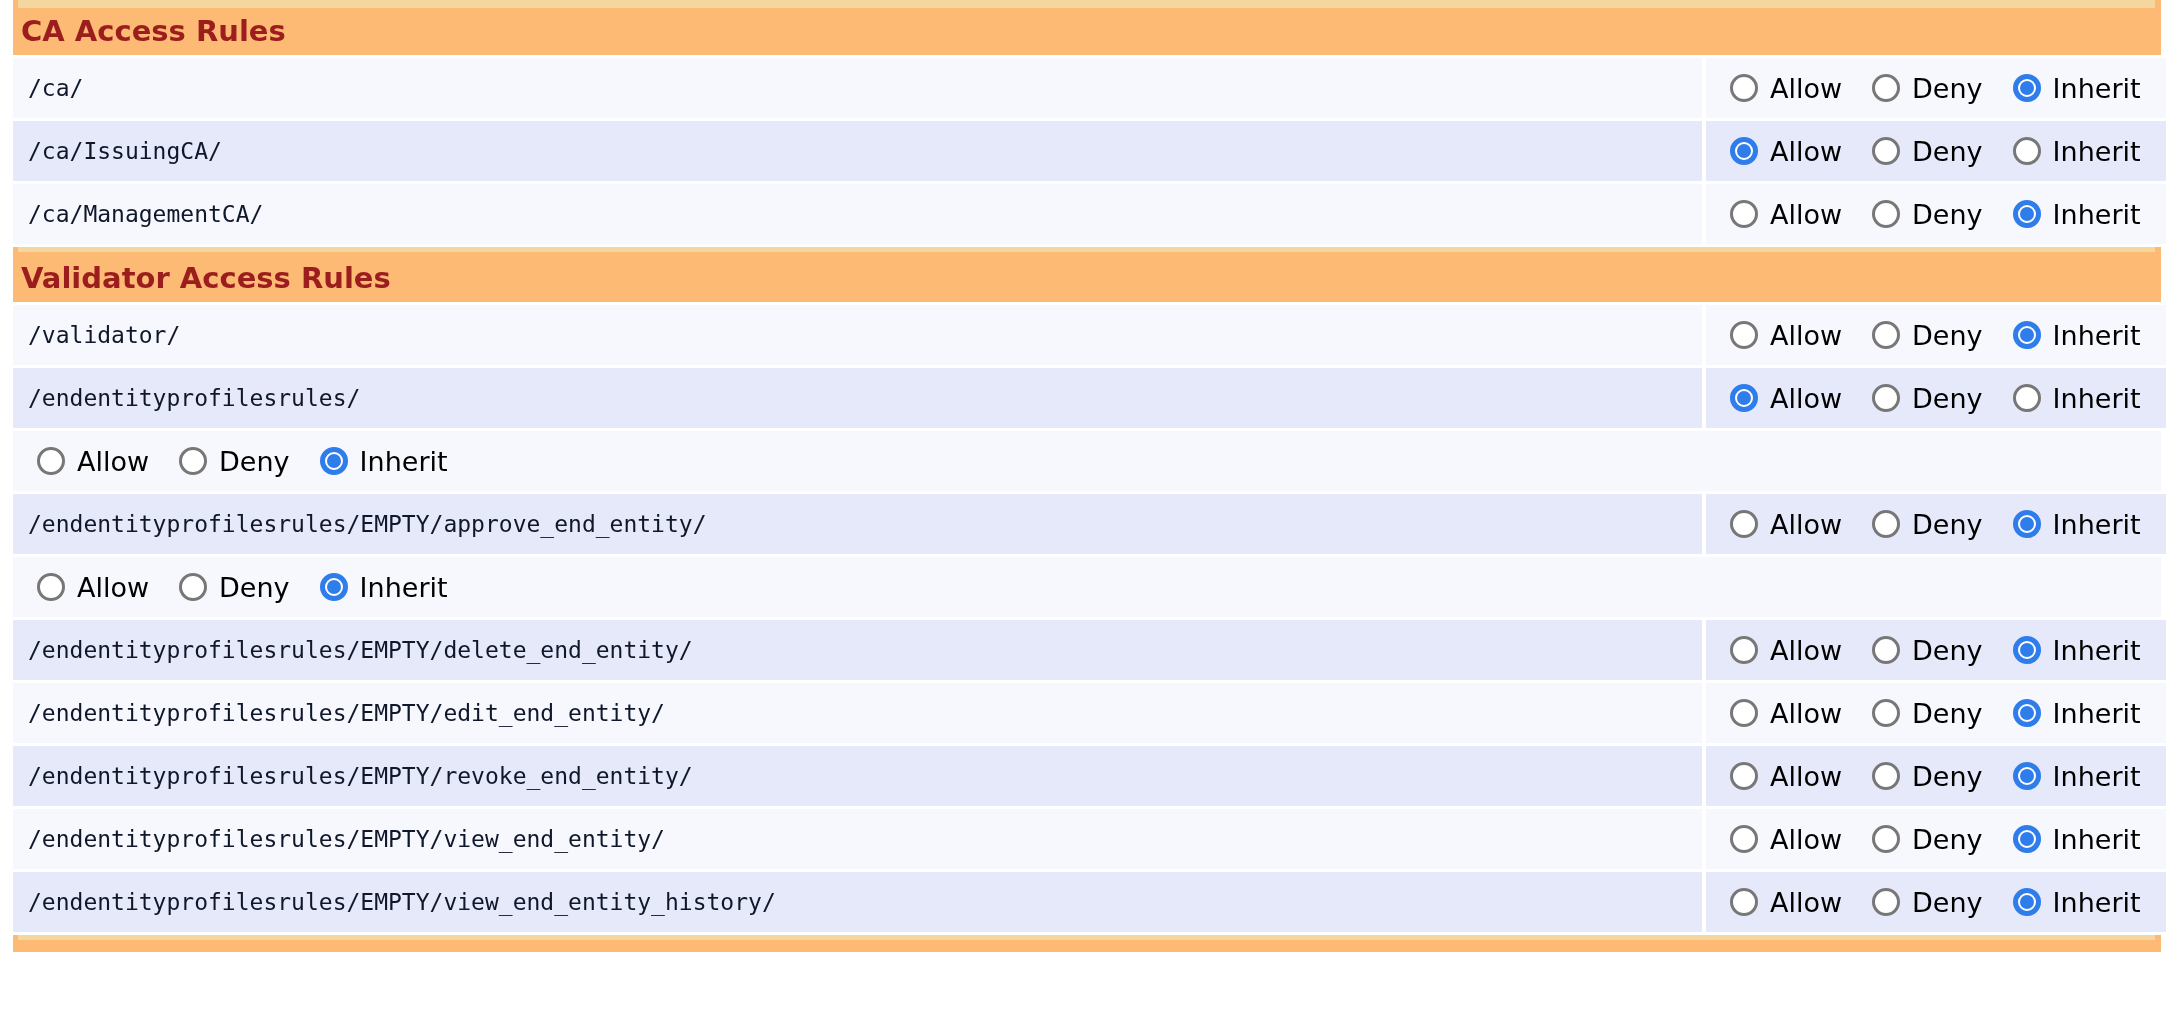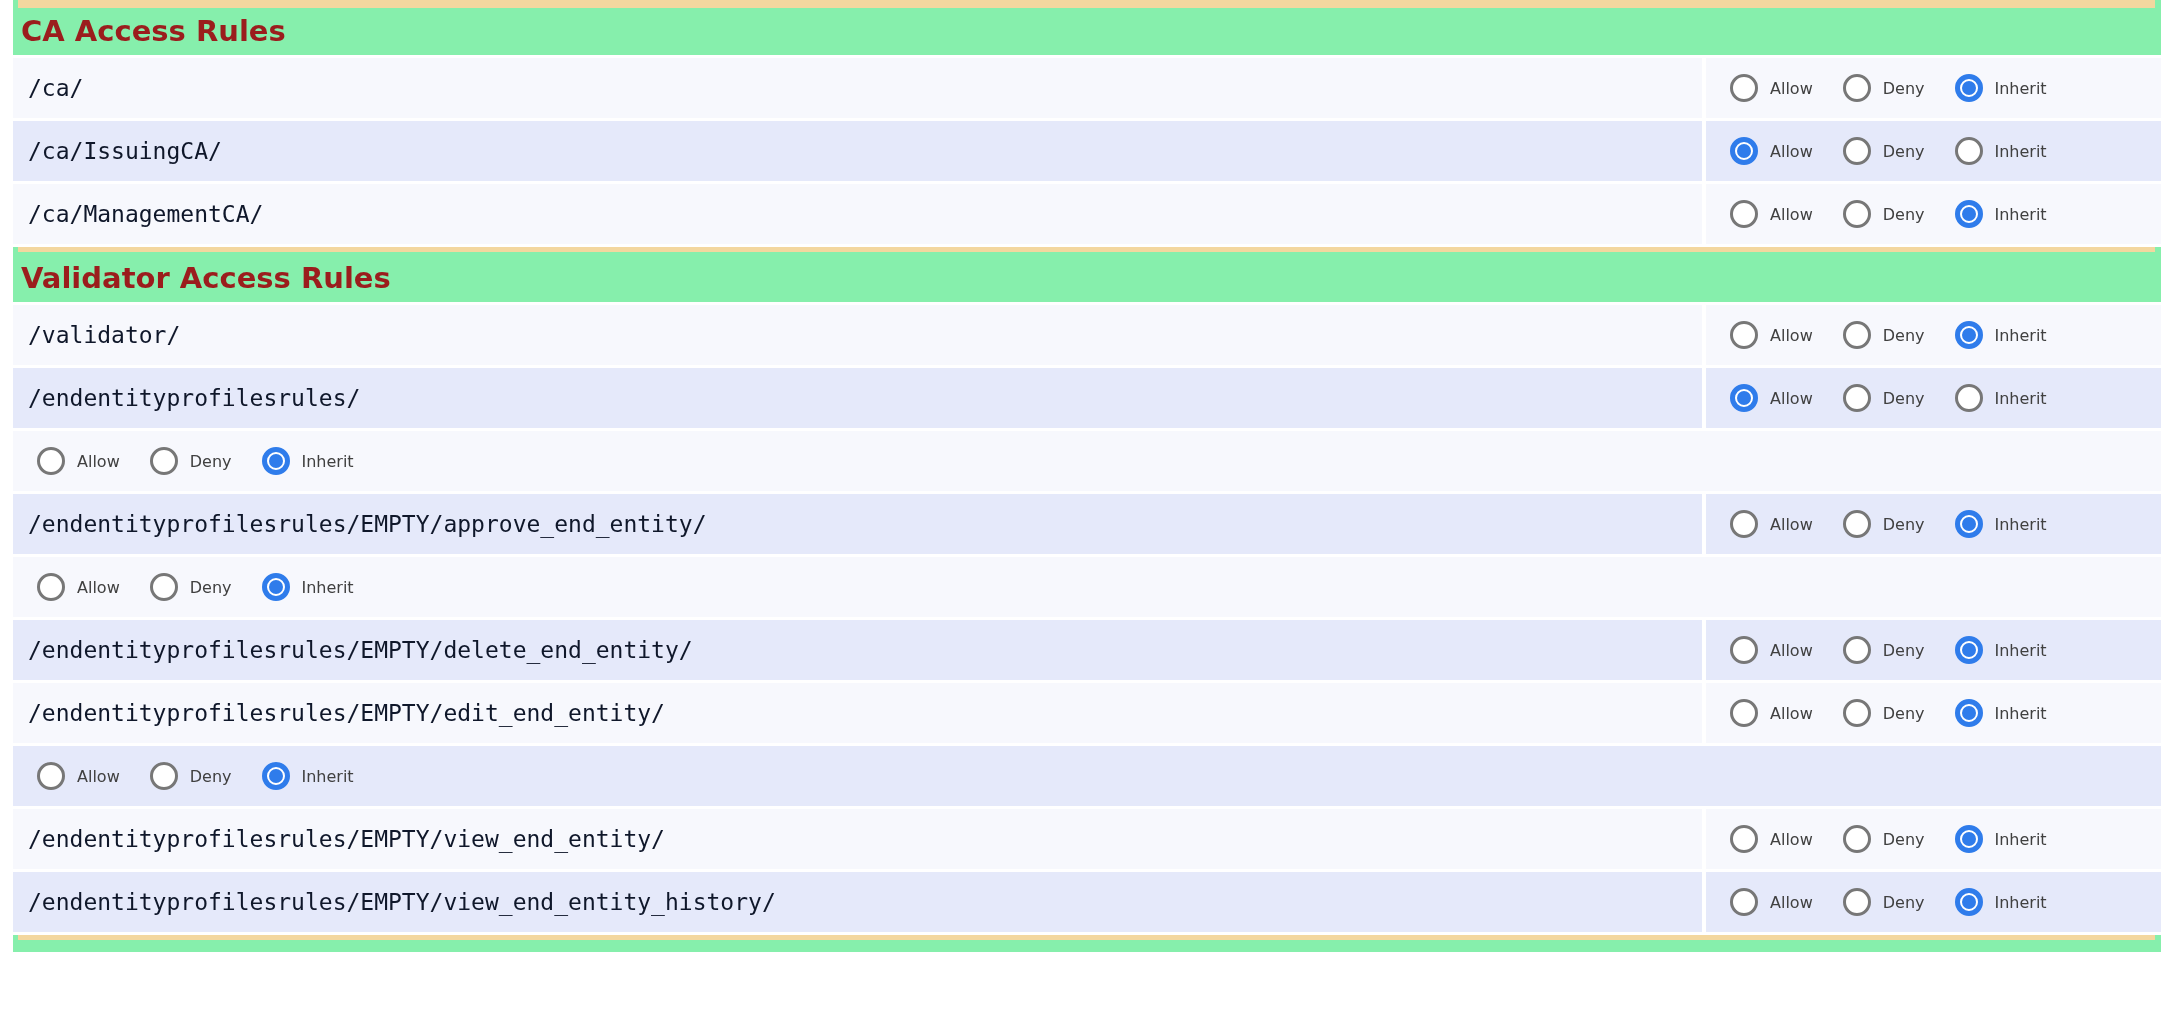--- a/index.html
+++ b/index.html
@@ -3,21 +3,21 @@
 <meta charset="utf-8">
 <style>
   html,body{margin:0;padding:0;}
   body{
     width:2166px;height:1030px;overflow:hidden;background:#ffffff;
     font-family:"DejaVu Sans","Liberation Sans",sans-serif;
   }
   .page{padding-left:13px;width:2148px;}
   .section{margin:0;}
   .section-header{
-    position:relative;background:#86efac;height:47px;margin-bottom:3px;
+    position:relative;background:#fdba74;height:47px;margin-bottom:3px;
     padding-top:8px; 
   }
   .section-header .strip{
     position:absolute;top:0;left:5px;right:6px;height:5px;background:#F3D79F;
   }
   .section.first .section-header{padding-top:8px;height:47px;}
   .section.first .section-header .strip{height:8px;}
   .section-header .title{
     display:block;line-height:47px;padding-left:8px;
     font-size:29px;font-weight:bold;color:#9B1D1D;letter-spacing:0px;
@@ -33,21 +33,21 @@
   .path-cell{
     flex:0 0 1674px;margin-right:4px;
     font-family:"DejaVu Sans Mono","Liberation Mono",monospace;
     font-size:23px;color:#0f172a;line-height:60px;
     padding-left:15px;white-space:nowrap;overflow:hidden;
   }
   .radio-cell{
     flex:1 1 auto;display:flex;align-items:center;padding-left:24px;
   }
   .opt{display:flex;align-items:center;margin-right:30px;cursor:default;}
-  .opt-label{font-size:16px;color:#404040;}
+  .opt-label{font-size:27px;color:#000000;}
   .radio{
     width:28px;height:28px;border-radius:50%;box-sizing:border-box;
     background:#ffffff;border:3px solid #777777;margin-right:12px;
     position:relative;flex:0 0 auto;
   }
   .radio.checked{border:5px solid #2F7CEB;}
   .radio.checked::after{
     content:"";position:absolute;width:14px;height:14px;border-radius:50%;
     background:#2F7CEB;left:50%;top:50%;transform:translate(-50%,-50%);
   }
@@ -248,20 +248,21 @@
             <span class="opt-label">Deny</span>
           </span>
         <span class="opt">
             <span class="radio checked"></span>
             <span class="opt-label">Inherit</span>
           </span>
       </div>
     </div>
 
     <div class="row">
+      <div class="cell path-cell">/endentityprofilesrules/EMPTY/revoke_end_entity/</div>
       <div class="cell radio-cell">
         <span class="opt">
             <span class="radio"></span>
             <span class="opt-label">Allow</span>
           </span>
         <span class="opt">
             <span class="radio"></span>
             <span class="opt-label">Deny</span>
           </span>
         <span class="opt">

